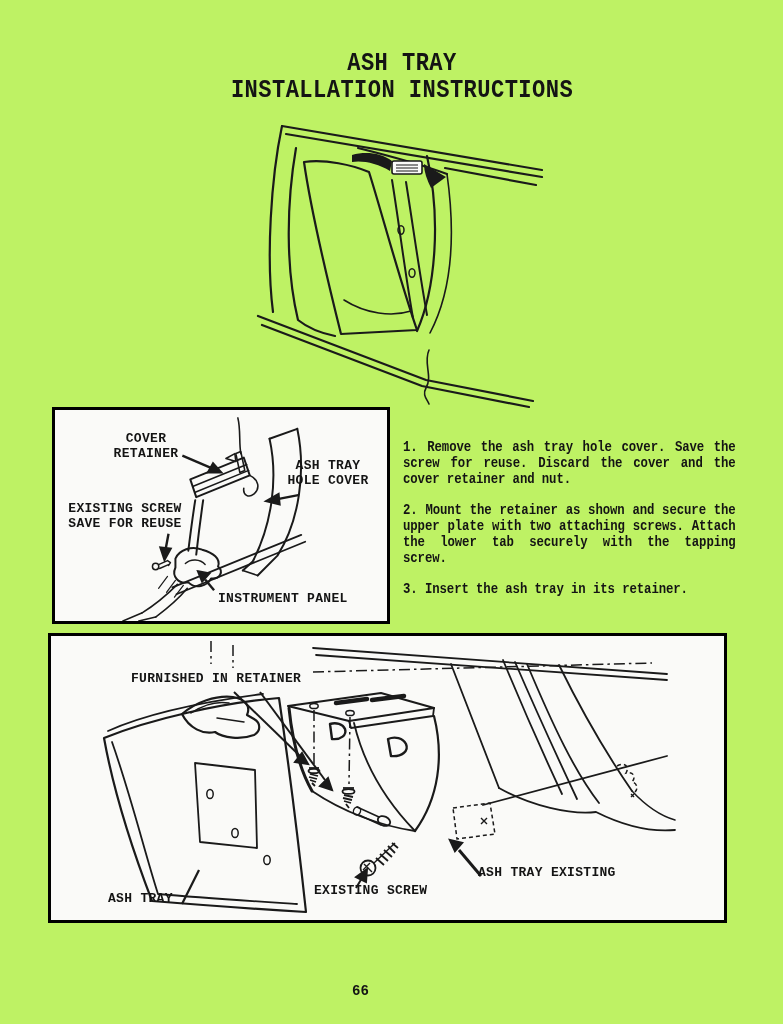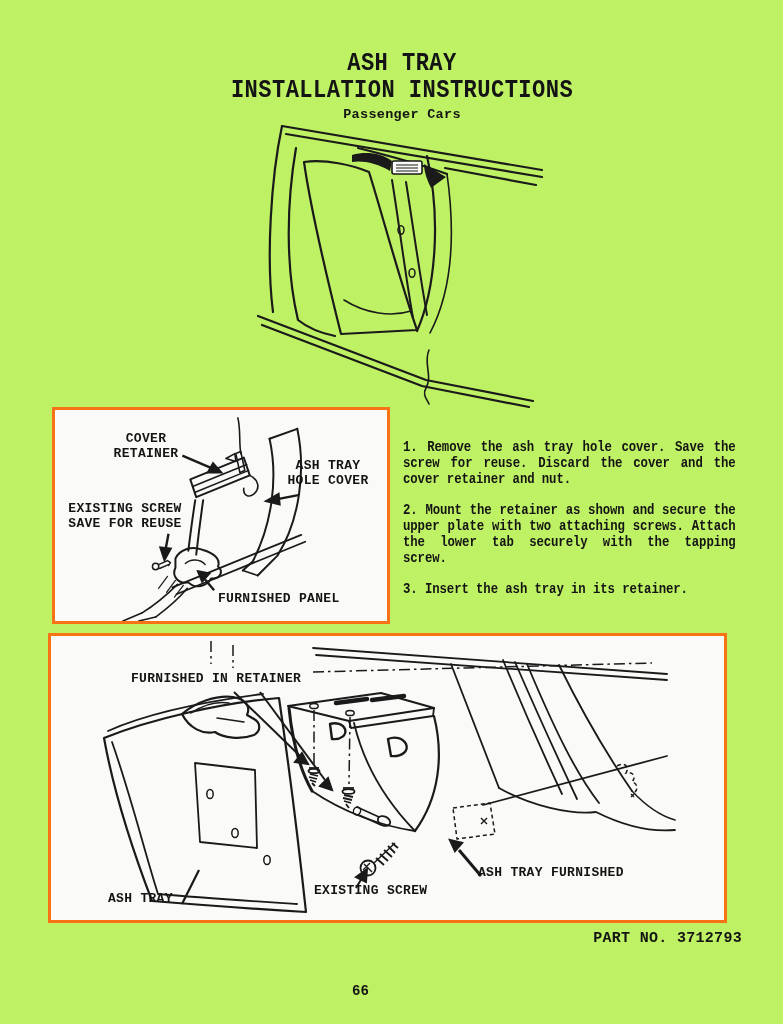--- a/index.html
+++ b/index.html
@@ -10,21 +10,21 @@
   }
   
   .header{position:absolute;left:22px;top:50px;width:760px;text-align:center;}
   .title-line{
     font-size:26px;font-weight:bold;line-height:27px;letter-spacing:.5px;
     transform:scaleX(.85);transform-origin:50% 50%;white-space:nowrap;
   }
   .subtitle{font-size:13.5px;font-weight:bold;margin-top:3px;letter-spacing:.3px;}
   
   .top-illustration{position:absolute;left:240px;top:118px;width:305px;height:295px;}
-  .diagram-box{position:absolute;border:3px solid #f97316;background:#fafaf8;}
+  .diagram-box{position:absolute;border:3px solid #000000;background:#fafaf8;}
   .detail-box{left:52px;top:407px;width:332px;height:211px;}
   .install-box{left:48px;top:633px;width:673px;height:284px;}
   .diagram-box svg{position:absolute;left:0;top:0;}
   .diagram-label{
     position:absolute;font-size:13px;font-weight:bold;letter-spacing:.3px;
     white-space:pre-line;line-height:14.5px;
   }
   .centered{text-align:center;}
   
   .steps{
@@ -42,21 +42,20 @@
     font-size:14px;font-weight:bold;}
 </style>
 </head>
 <body>
 
 <div class="page">
 
   <div class="header">
     <div class="title-line">ASH TRAY</div>
     <div class="title-line">INSTALLATION INSTRUCTIONS</div>
-    <div class="subtitle">Passenger Cars</div>
   </div>
 
   <div class="top-illustration">
     <svg width="305" height="295" viewBox="0 0 305 295">
       <g fill="none" stroke="#1a1a1a" stroke-width="2.2" stroke-linecap="round" stroke-linejoin="round">
         <path d="M42,8 L302,52"></path>
         <path d="M46,16 L302,59"></path>
         <path d="M205,50 L296,67"></path>
         <path d="M42,8 C31,60 26,140 33,194"></path>
         <path d="M56,30 C46,88 46,152 58,202 C68,210 80,215 95,218"></path>
@@ -124,21 +123,21 @@
         <path d="M160,182 L151,171" fill="none"></path>
         <polygon points="144,163 155,165 148,173"></polygon>
       </g>
     </svg>
     <div class="diagram-label centered" style="left:36px;top:22px;width:110px;">COVER
 RETAINER</div>
     <div class="diagram-label centered" style="left:213px;top:49px;width:120px;">ASH TRAY
 HOLE COVER</div>
     <div class="diagram-label centered" style="left:6px;top:92px;width:128px;">EXISTING SCREW
 SAVE FOR REUSE</div>
-    <div class="diagram-label" style="left:163px;top:182px;width:160px;">FURNISHED PANEL</div>
+    <div class="diagram-label" style="left:163px;top:182px;width:160px;">INSTRUMENT PANEL</div>
   </div>
 
   <div class="steps">
     <p>1. Remove the ash tray hole cover. Save the screw for reuse. Discard the cover and the cover retainer and nut.</p>
     <p>2. Mount the retainer as shown and secure the upper plate with two attaching screws. Attach the lower tab securely with the tapping screw.</p>
     <p>3. Insert the ash tray in its retainer.</p>
   </div>
 
   <div class="diagram-box install-box">
     <svg width="673" height="284" viewBox="0 0 673 284">
@@ -223,19 +222,18 @@
       </g>
       <g stroke="#1a1a1a" stroke-width="2.2" fill="#1a1a1a">
         <path d="M131,268 L148,234" fill="none"></path>
         <path d="M430,240 L408,214" fill="none" stroke-width="3"></path>
         <polygon points="399,204 411,207 404,215"></polygon>
       </g>
     </svg>
     <div class="diagram-label" style="left:80px;top:36px;width:200px;">FURNISHED IN RETAINER</div>
     <div class="diagram-label" style="left:57px;top:256px;width:100px;">ASH TRAY</div>
     <div class="diagram-label" style="left:263px;top:248px;width:140px;">EXISTING SCREW</div>
-    <div class="diagram-label" style="left:427px;top:230px;width:170px;">ASH TRAY FURNISHED</div>
-  </div>
-
-  <div class="part-no">PART NO. 3712793</div>
+    <div class="diagram-label" style="left:427px;top:230px;width:170px;">ASH TRAY EXISTING</div>
+  </div>
+
   <div class="page-number">66</div>
 
 </div>
 
 </body></html>

